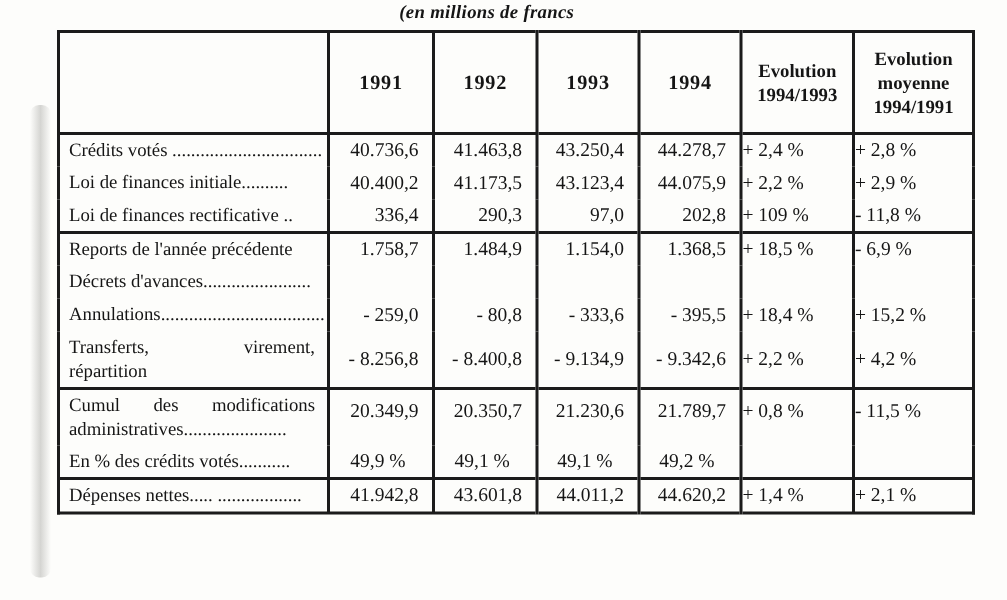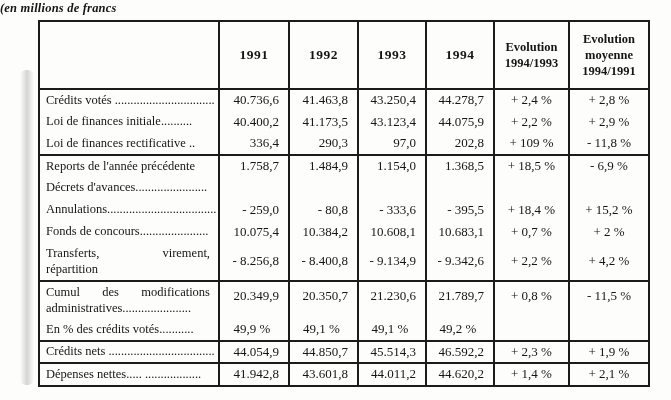--- a/index.html
+++ b/index.html
@@ -15,21 +15,21 @@
   }
   .page {
     position: absolute;
     inset: 0;
   }
   .caption {
     position: absolute;
     top: 1px;
     left: 0;
     width: 649px;
-    text-align: left;
+    text-align: center;
     font-style: italic;
     font-size: 12.5px;
     font-weight: 600;
     letter-spacing: 0.2px;
   }
   
   .scan-shadow {
     position: absolute;
     left: 20px;
     top: 70px;
@@ -78,21 +78,20 @@
     white-space: pre-line;
     font-size: 12.5px;
     line-height: 1.3;
   }
   td.num {
     text-align: right;
     padding-right: 9px;
     white-space: nowrap;
   }
   td.pct {
-    text-align: center;
     white-space: nowrap;
   }
   tr.ctr-nums td.num {
     text-align: center;
     padding-right: 4px;
     margin-left: 15px;
   }
   .jrow {
     display: flex;
     justify-content: space-between;
@@ -185,29 +184,20 @@
       <tr class="body">
         <td class="lbl">Annulations...................................</td>
         <td class="num">- 259,0</td>
         <td class="num">- 80,8</td>
         <td class="num">- 333,6</td>
         <td class="num">- 395,5</td>
         <td class="pct">+ 18,4 %</td>
         <td class="pct">+ 15,2 %</td>
       </tr>
 
-      <tr class="body">
-        <td class="lbl">Fonds de concours......................</td>
-        <td class="num">10.075,4</td>
-        <td class="num">10.384,2</td>
-        <td class="num">10.608,1</td>
-        <td class="num">10.683,1</td>
-        <td class="pct">+ 0,7 %</td>
-        <td class="pct">+ 2 %</td>
-      </tr>
 
       <tr class="tall">
         <td class="lbl wraplbl">
           <div class="jrow">
             <span>Transferts,</span>
             <span>virement,</span>
           </div>
           <div>répartition</div>
         </td>
         <td class="num">- 8.256,8</td>
@@ -238,29 +228,20 @@
       <tr class="body ctr-nums">
         <td class="lbl">En % des crédits votés...........</td>
         <td class="num">49,9 %</td>
         <td class="num">49,1 %</td>
         <td class="num">49,1 %</td>
         <td class="num">49,2 %</td>
         <td class="pct"></td>
         <td class="pct"></td>
       </tr>
 
-      <tr class="body grp">
-        <td class="lbl">Crédits nets ..................................</td>
-        <td class="num">44.054,9</td>
-        <td class="num">44.850,7</td>
-        <td class="num">45.514,3</td>
-        <td class="num">46.592,2</td>
-        <td class="pct">+ 2,3 %</td>
-        <td class="pct">+ 1,9 %</td>
-      </tr>
 
       <tr class="last grp">
         <td class="lbl">Dépenses nettes..... ..................</td>
         <td class="num">41.942,8</td>
         <td class="num">43.601,8</td>
         <td class="num">44.011,2</td>
         <td class="num">44.620,2</td>
         <td class="pct">+ 1,4 %</td>
         <td class="pct">+ 2,1 %</td>
       </tr>

